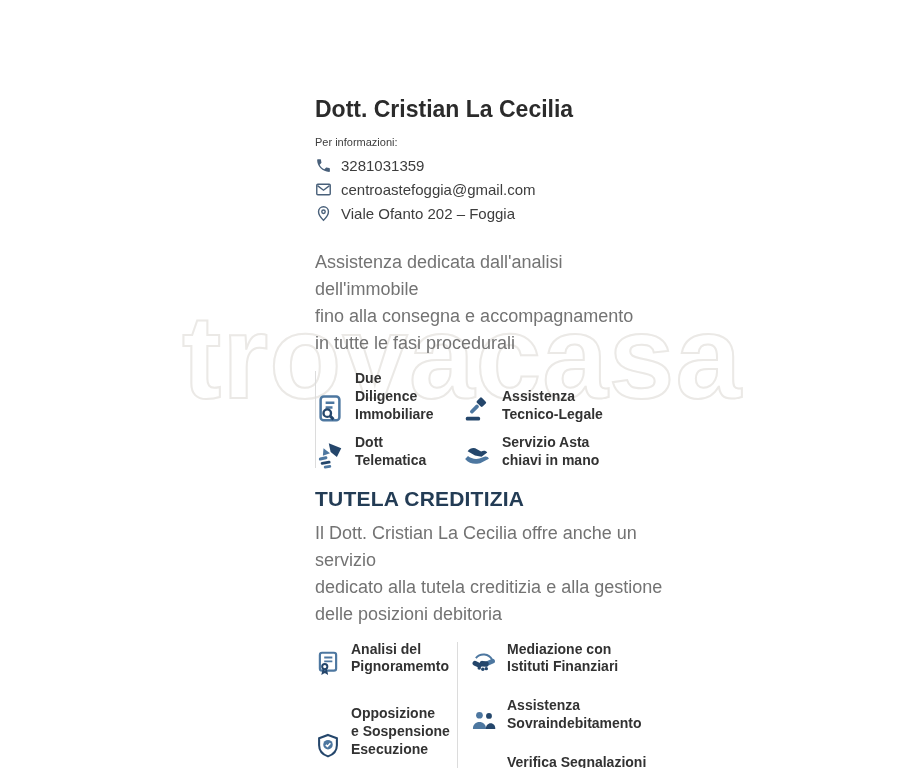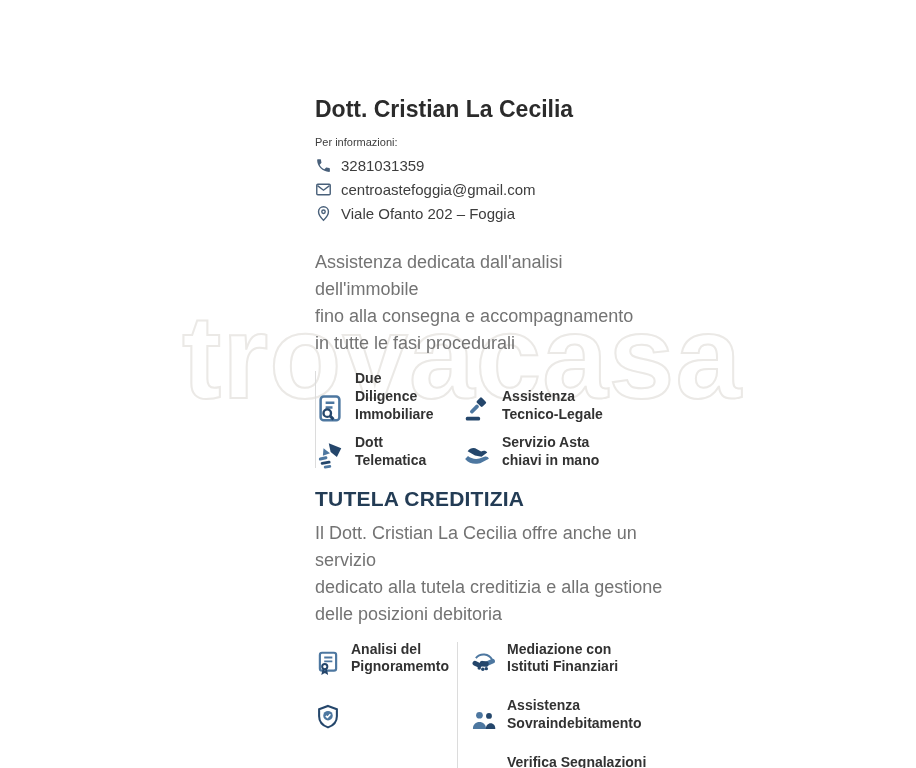--- a/index.html
+++ b/index.html
@@ -163,20 +163,23 @@
 Pignoramemto</span>
         </div>
         <div class="item">
           <span class="ic">
             <svg viewBox="0 0 24 24">
                 <path d="M12 1.8l8.2 3v6.4c0 4.9-3.3 8.6-8.2 10.4-4.9-1.8-8.2-5.5-8.2-10.4V4.8l8.2-3z" fill="none" stroke="#24466b" stroke-width="1.9"></path>
                 <circle cx="12" cy="10.8" r="4.4" fill="#4d77a0"></circle>
                 <path d="M10 10.9l1.5 1.5 2.7-3" stroke="#ffffff" stroke-width="1.5" fill="none"></path>
               </svg>
           </span>
+          <span class="item-label">Opposizione
+e Sospensione
+Esecuzione</span>
         </div>
         <div class="item item-saldo">
           <span class="ic">
             <svg viewBox="0 0 24 24">
                 <rect x="0.8" y="9.8" width="9.5" height="4.6" rx="2.3" fill="#4d77a0" transform="rotate(24 5.5 12)"></rect>
                 <rect x="13" y="7.6" width="9.5" height="4.6" rx="2.3" fill="#24466b" transform="rotate(-24 17.8 9.9)"></rect>
                 <rect x="7.4" y="8.8" width="9" height="5.6" rx="2.8" fill="#24466b" transform="rotate(6 12 11.6)"></rect>
                 <circle cx="7.2" cy="15.6" r="1.7" fill="#24466b"></circle>
                 <circle cx="10.6" cy="16.8" r="1.7" fill="#24466b"></circle>
                 <circle cx="14" cy="16.2" r="1.7" fill="#24466b"></circle>

